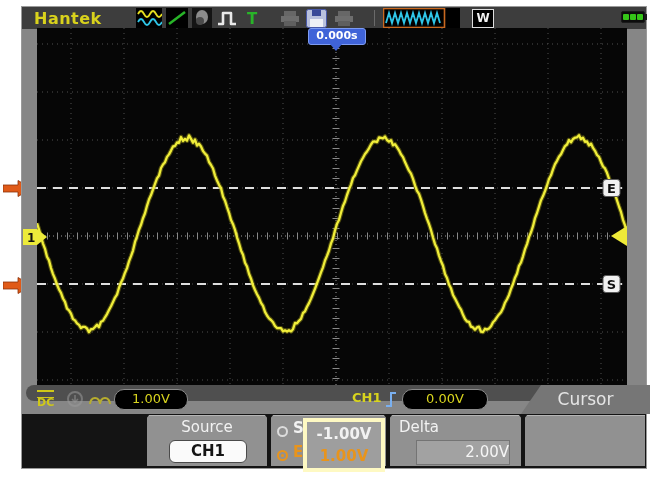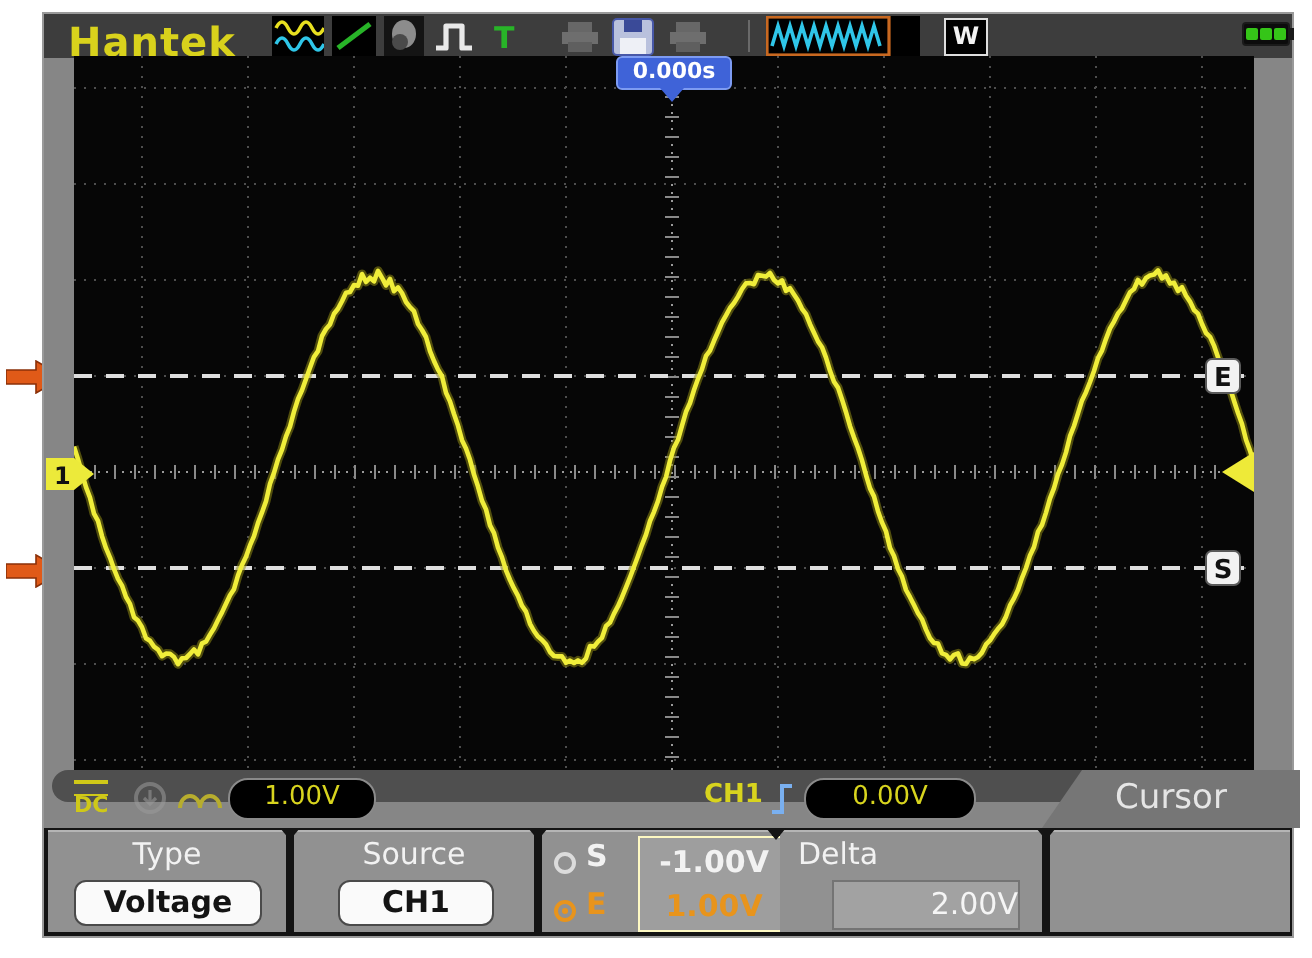--- a/index.html
+++ b/index.html
@@ -1,21 +1,21 @@
 <!DOCTYPE html>
 <html><head>
 <meta charset="utf-8">
 <style>
   html,body{margin:0;padding:0;background:#ffffff;}
   .page{position:relative;width:656px;height:479px;background:#ffffff;overflow:hidden;
         font-family:"DejaVu Sans","Liberation Sans",sans-serif;}
   .abs{position:absolute;}
   .scope{left:22px;top:7px;width:624px;height:461px;background:#868686;outline:1px solid #9a9a9a;}
   .topbar{left:0;top:0;width:624px;height:22px;background:#3d3d3d;border-bottom:1px solid #262626;}
-  .logo{left:12px;top:2px;color:#d9d21c;font-size:20px;font-weight:bold;letter-spacing:.5px;}
+  .logo{left:12px;top:2px;color:#d9d21c;font-size:16px;font-weight:bold;letter-spacing:.5px;}
   .ticon{top:1px;height:20px;display:flex;align-items:center;}
   .tsep{left:352px;top:3px;width:1px;height:16px;background:#6a6a6a;}
   .wbox{left:450px;top:2px;width:20px;height:17px;background:#000;border:1px solid #dedede;
         color:#f2f2f2;font-size:12px;font-weight:bold;text-align:center;line-height:17px;}
   .pill{background:#000;border:1px solid #8a8a8a;border-radius:10px;color:#cfcfcf;
         font-size:13px;text-align:center;}
   .tbpill{left:476px;top:2px;width:118px;height:16px;line-height:16px;}
   .batt{left:599px;top:4px;width:24px;height:12px;background:#0c0c0c;border:1px solid #1a1a1a;
         border-radius:2px;display:flex;gap:1px;padding:2px 1px;box-sizing:border-box;}
   .batt i{flex:1;background:#35c518;border-radius:1px;}
@@ -43,21 +43,21 @@
   .mbox{top:1px;height:51px;background:#919191;border-top:1px solid #b5b5b5;box-sizing:border-box;}
   .mlabel{width:100%;text-align:center;color:#f2f2f2;font-size:15px;top:2px;}
   .mchip{background:#fafafa;border:1px solid #4a4a4a;border-radius:6px;color:#141414;
          font-size:15px;font-weight:bold;text-align:center;top:24px;height:21px;line-height:20px;}
   .septri{top:0;width:0;height:0;border-left:5px solid transparent;border-right:5px solid transparent;
           border-top:6px solid #141414;z-index:3;}
   .radio{width:11px;height:11px;border-radius:50%;border:2px solid #dcdcdc;box-sizing:border-box;}
   .radio.sel{border-color:#e8941c;position:relative;}
   .radio.sel::after{content:"";position:absolute;left:2px;top:2px;width:3px;height:3px;
           border-radius:50%;background:#e8941c;}
-  .curpanel{left:48px;top:2px;width:74px;height:46px;background:#9e9e9e;border:1px solid #fef9c3;}
+  .curpanel{left:32px;top:2px;width:74px;height:46px;background:#9e9e9e;border:4px solid #fef9c3;}
   .curval{width:100%;text-align:center;font-size:15px;font-weight:bold;}
   .deltapanel{left:26px;top:24px;width:92px;height:23px;background:#a2a2a2;border:1px solid #747474;
           color:#f5f5f5;font-size:15px;text-align:right;line-height:22px;}
   .orange{color:#e8941c;}
   .white{color:#f2f2f2;}
   svg{display:block;}
 </style>
 </head>
 <body>
 
@@ -221,24 +221,20 @@
       <div class="abs" style="left:358px;top:4px">
         <svg width="16" height="20">
             <path d="M2,17 h5 v-13 h5" fill="none" stroke="#7ab0f0" stroke-width="2"></path>
           </svg>
       </div>
       <div class="abs pill statpill2">0.00V</div>
       <div class="abs cursortab">Cursor</div>
     </div>
 
     <div class="abs menurow">
-      <div class="abs mbox" style="left:2px;width:119px">
-        <div class="abs mlabel">Type</div>
-        <div class="abs mchip" style="left:13px;width:92px">Voltage</div>
-      </div>
       <div class="abs mbox" style="left:125px;width:120px">
         <div class="abs mlabel">Source</div>
         <div class="abs mchip" style="left:22px;width:76px">CH1</div>
       </div>
       <div class="abs mbox" style="left:249px;width:115px">
         <div class="abs curpanel">
           <div class="curval white" style="margin-top:3px">-1.00V</div>
           <div class="curval orange" style="margin-top:4px">1.00V</div>
         </div>
         <div class="abs" style="left:6px;top:6px"><span class="radio" style="display:inline-block"></span></div>

